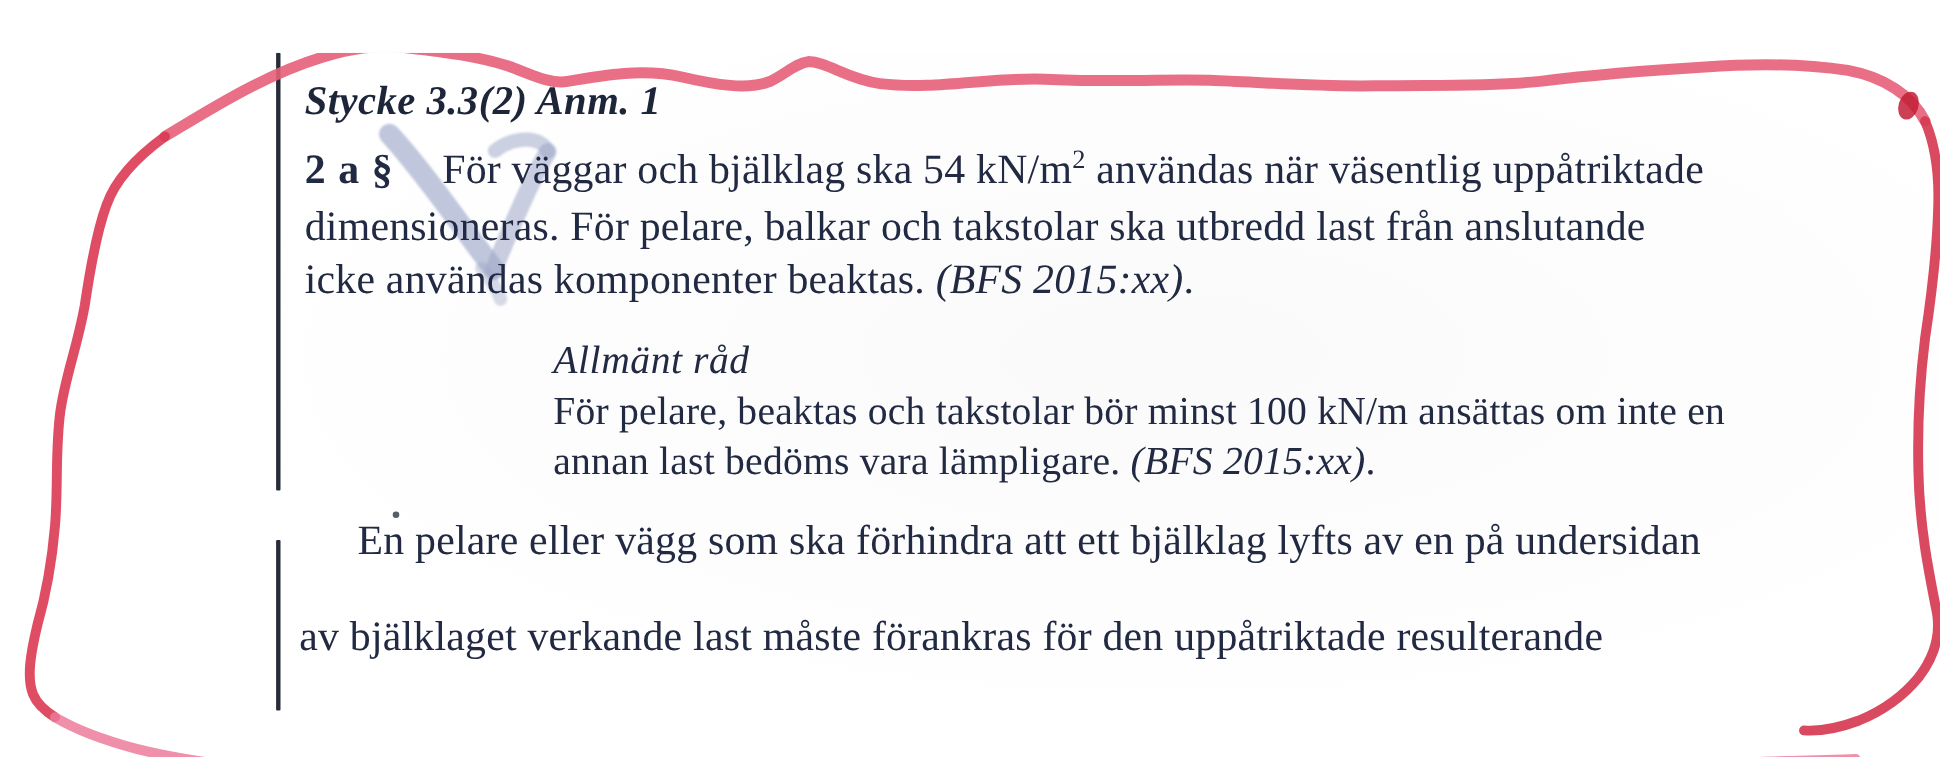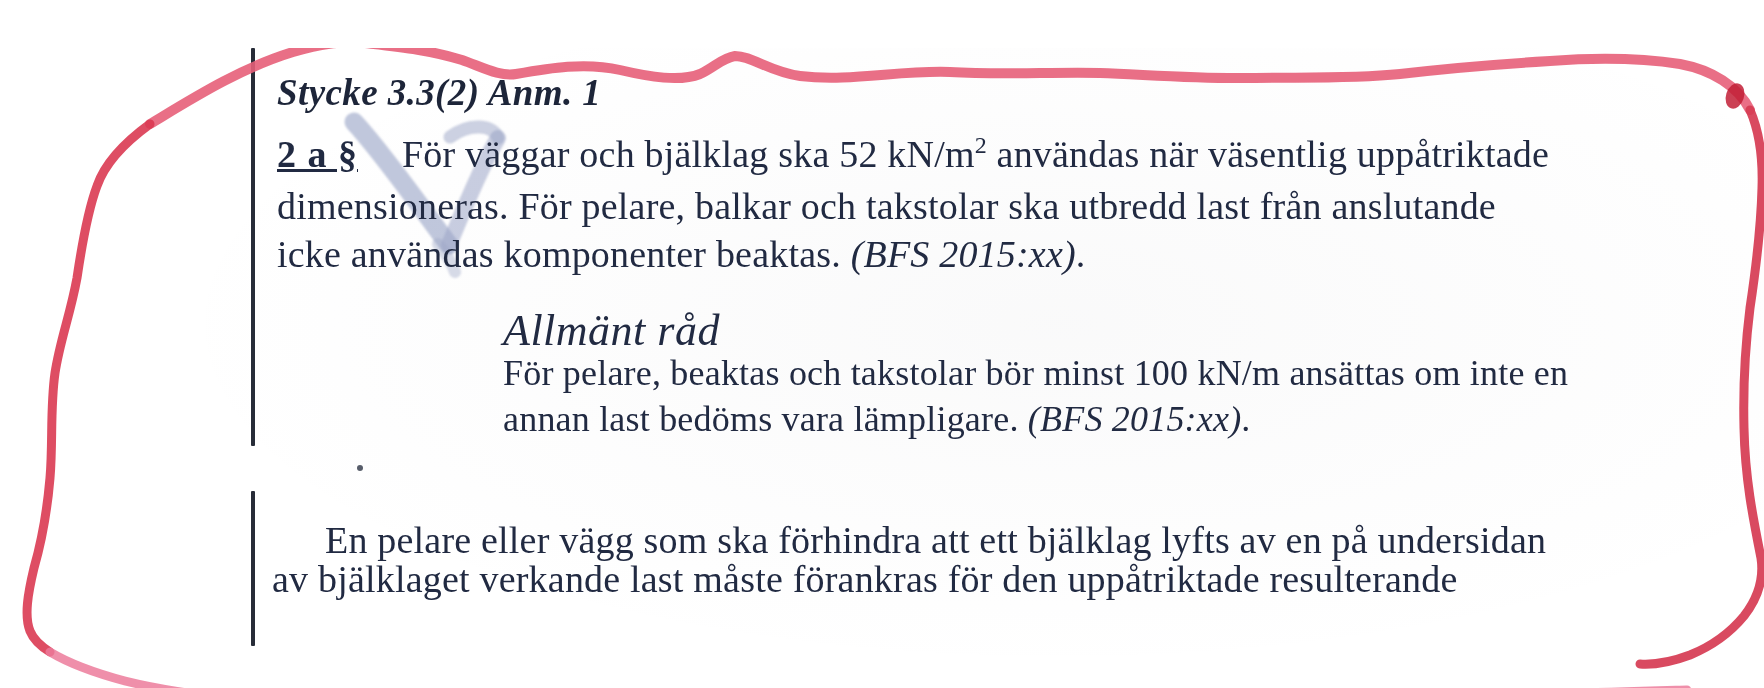--- a/index.html
+++ b/index.html
@@ -23,23 +23,23 @@
     position:absolute;
     white-space:nowrap;
     font-size:38px;
     letter-spacing:0.2px;
     line-height:1;
   }
   .heading{
     font-weight:bold;font-style:italic;font-size:37px;letter-spacing:0.4px;
     color:#1d2539;
   }
-  .bold-label{font-weight:bold;margin-right:44px;letter-spacing:1px;text-decoration:underline;}
+  .bold-label{font-weight:bold;margin-right:44px;letter-spacing:1px;}
   .rad{font-size:36px;}
-  .rad-title{font-style:italic;font-size:44px;letter-spacing:0.5px;}
+  .rad-title{font-style:italic;font-size:36px;letter-spacing:0.5px;}
   .bfs{font-style:italic;}
   sup{font-size:24px;line-height:0;vertical-align:super;}
   .change-bar{
     position:absolute;left:251px;width:4px;background:#272c38;border-radius:1px;
   }
   .bar-1{top:0;height:398px;}
   .bar-2{top:443px;height:155px;}
   .stray-dot{
     position:absolute;left:357px;top:417px;width:6px;height:6px;border-radius:50%;
     background:#3a4150;opacity:0.85;
@@ -60,36 +60,36 @@
   </svg>
 
   <div class="text-layer">
 
     <div class="change-bar bar-1"></div>
     <div class="change-bar bar-2"></div>
 
     <div class="line heading" style="left:277px;top:26px;">Stycke 3.3(2) Anm. 1</div>
 
     <div class="line" style="left:277px;top:87px;">
-      <span class="bold-label">2 a §</span><span>För väggar och bjälklag ska 52 kN/m</span><sup>2</sup><span> användas när väsentlig uppåtriktade</span>
+      <span class="bold-label">2 a §</span><span>För väggar och bjälklag ska 54 kN/m</span><sup>2</sup><span> användas när väsentlig uppåtriktade</span>
     </div>
     <div class="line" style="left:277px;top:139px;">dimensioneras. För pelare, balkar och takstolar ska utbredd last från anslutande</div>
     <div class="line" style="left:277px;top:187px;">
       <span>icke användas komponenter beaktas. </span><span class="bfs">(BFS 2015:xx)</span><span>.</span>
     </div>
 
     <div class="line rad-title" style="left:503px;top:261px;">Allmänt råd</div>
     <div class="line rad" style="left:503px;top:307px;">För pelare, beaktas och takstolar bör minst 100 kN/m ansättas om inte en</div>
     <div class="line rad" style="left:503px;top:353px;">
       <span>annan last bedöms vara lämpligare. </span><span class="bfs">(BFS 2015:xx)</span><span>.</span>
     </div>
 
     <div class="stray-dot"></div>
 
-    <div class="line" style="left:325px;top:473px;">En pelare eller vägg som ska förhindra att ett bjälklag lyfts av en på undersidan</div>
+    <div class="line" style="left:325px;top:425px;">En pelare eller vägg som ska förhindra att ett bjälklag lyfts av en på undersidan</div>
     <div class="line" style="left:272px;top:512px;">av bjälklaget verkande last måste förankras för den uppåtriktade resulterande</div>
   </div>
 
   <svg class="annot-svg loop-layer" viewBox="0 0 1764 688">
 
     <path d="M 150,76
              C 190,52 240,20 293,4
              C 320,-4 340,-7 365,-5
              C 400,-1 430,2 462,12
              C 482,19 500,29 516,26

